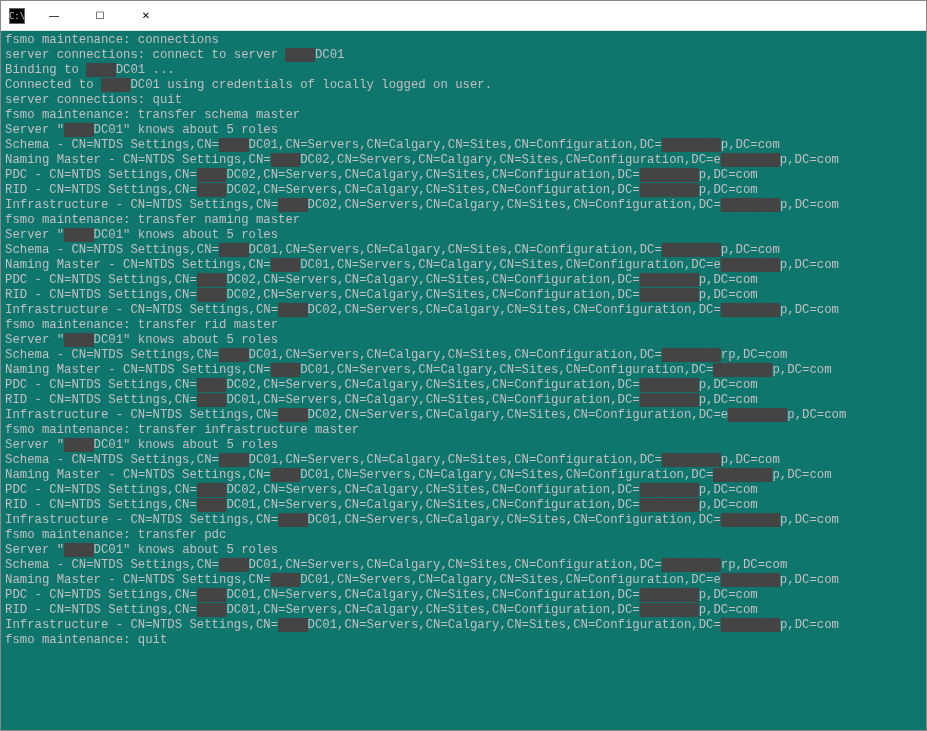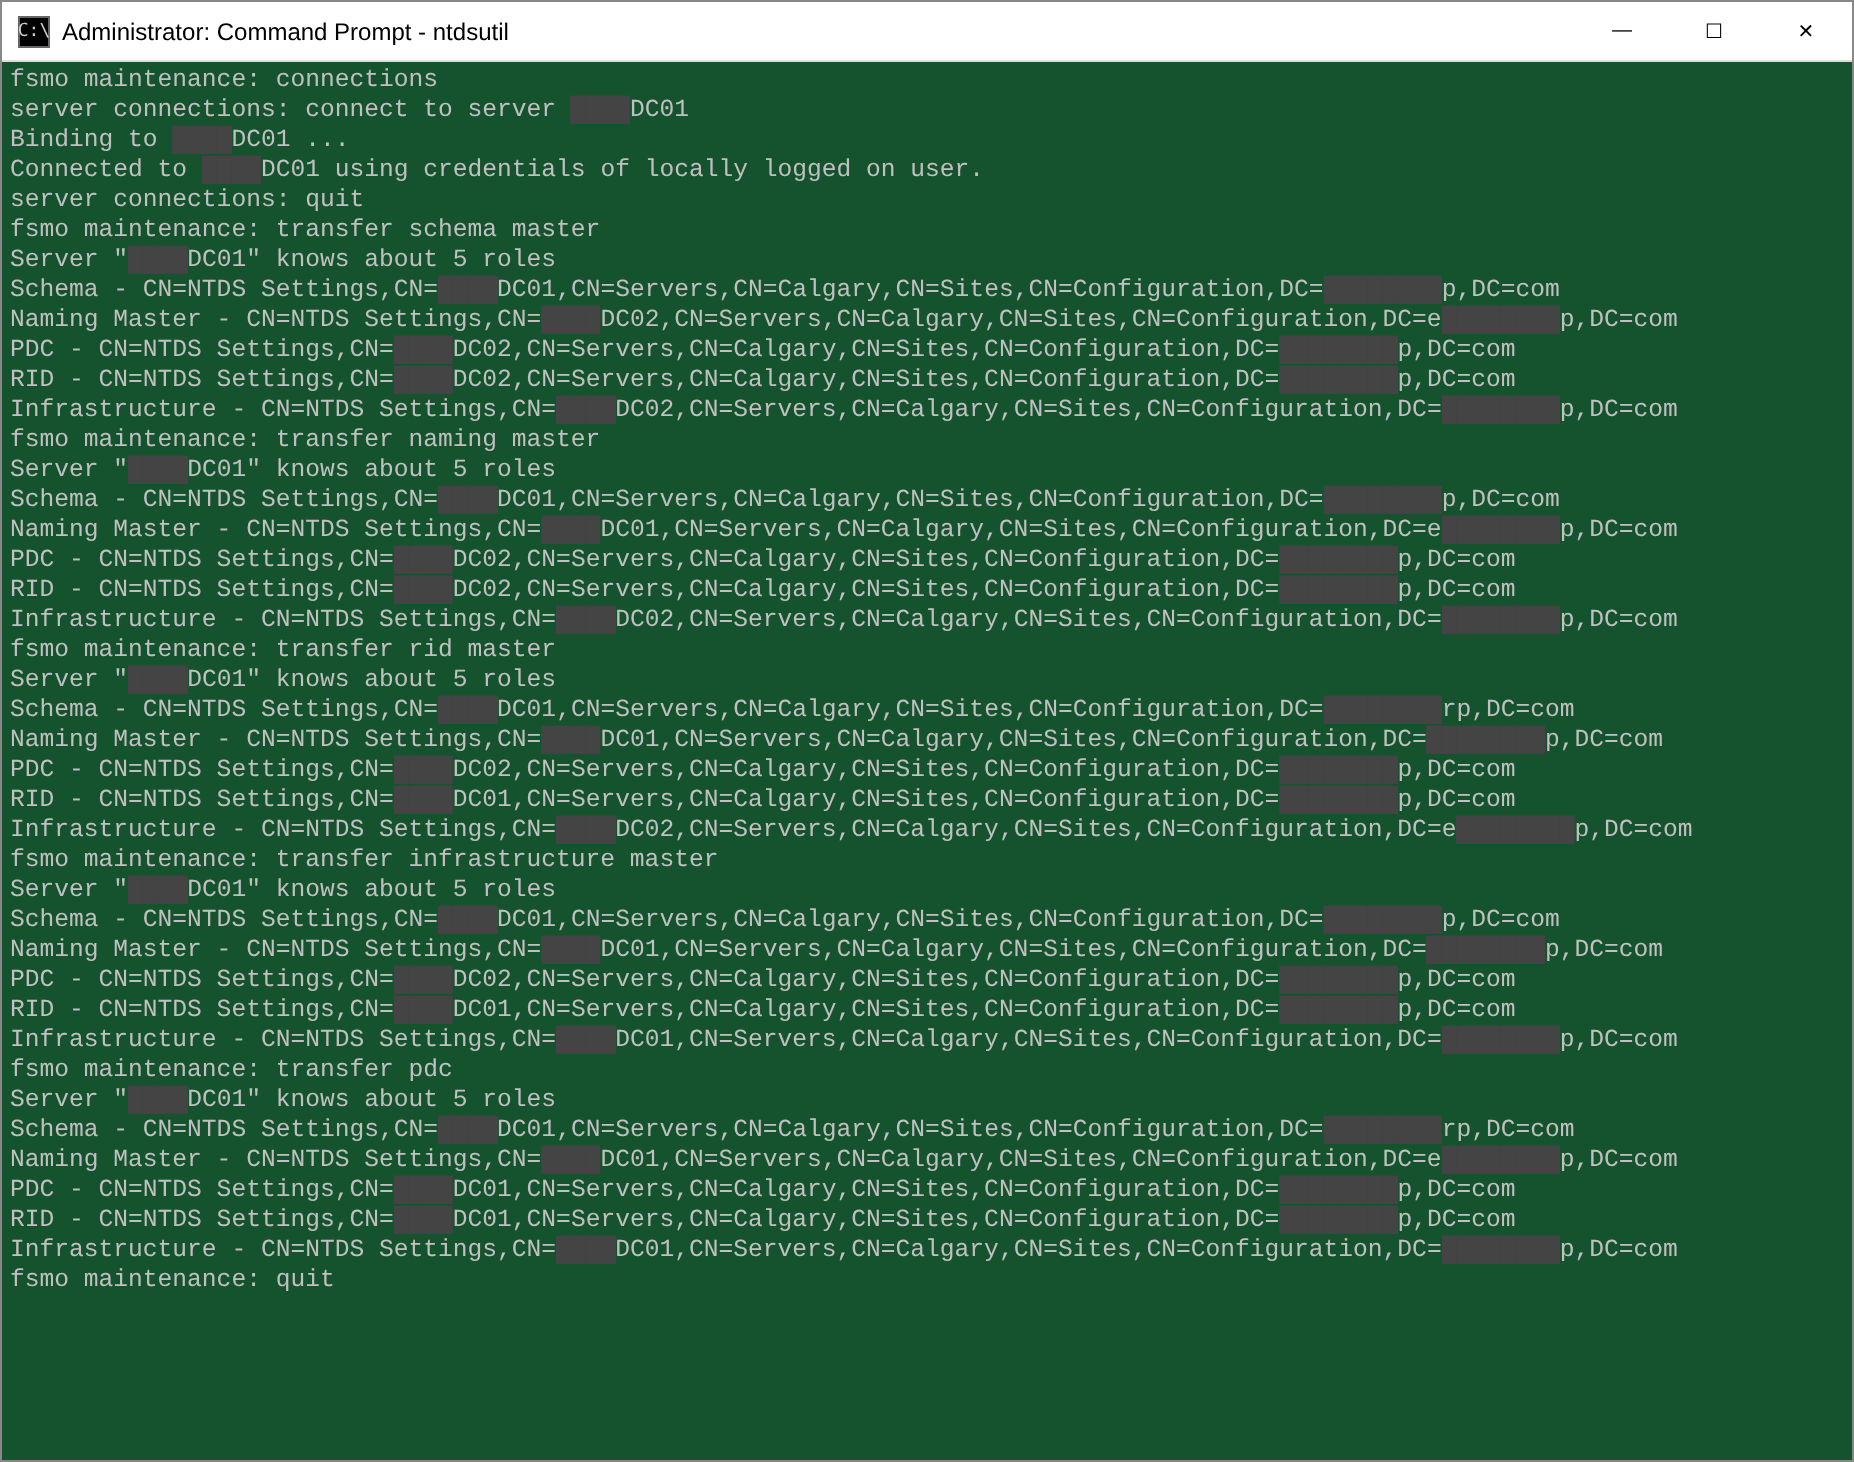--- a/index.html
+++ b/index.html
@@ -58,41 +58,40 @@
       height: 100%;
       display: flex;
       align-items: center;
       justify-content: center;
       font-family: 'Segoe UI', sans-serif;
       font-size: 10px;
       cursor: default;
     }
     .terminal {
       flex: 1;
-      background: #14532d;
+      background: #0f766e;
       color: #c0c0c0;
       padding: 2px 4px;
       font-size: 12.3px;
       line-height: 15px;
       white-space: pre;
       overflow: hidden;
       font-family: Consolas, 'Courier New', monospace;
     }
     .redact {
       background: #444;
       color: #444;
     }
   </style>
 </head>
 <body>
 
 <div class="window">
   <div class="titlebar">
     <span class="titlebar-icon">C:\</span>
-    <span class="titlebar-title">Administrator: Command Prompt - ntdsutil</span>
     <div class="window-controls">
       <div class="ctrl-btn">—</div>
       <div class="ctrl-btn">☐</div>
       <div class="ctrl-btn close">✕</div>
     </div>
   </div>
   <div class="terminal" id="term"><div><span>fsmo maintenance: connections</span></div><div><span>server connections: connect to server </span><span class="redact">████</span><span>DC01</span></div><div><span>Binding to </span><span class="redact">████</span><span>DC01 ...</span></div><div><span>Connected to </span><span class="redact">████</span><span>DC01 using credentials of locally logged on user.</span></div><div><span>server connections: quit</span></div><div><span>fsmo maintenance: transfer schema master</span></div><div><span>Server "</span><span class="redact">████</span><span>DC01" knows about 5 roles</span></div><div><span>Schema - CN=NTDS Settings,CN=</span><span class="redact">████</span><span>DC01,CN=Servers,CN=Calgary,CN=Sites,CN=Configuration,DC=</span><span class="redact">████████</span><span>p,DC=com</span></div><div><span>Naming Master - CN=NTDS Settings,CN=</span><span class="redact">████</span><span>DC02,CN=Servers,CN=Calgary,CN=Sites,CN=Configuration,DC=e</span><span class="redact">████████</span><span>p,DC=com</span></div><div><span>PDC - CN=NTDS Settings,CN=</span><span class="redact">████</span><span>DC02,CN=Servers,CN=Calgary,CN=Sites,CN=Configuration,DC=</span><span class="redact">████████</span><span>p,DC=com</span></div><div><span>RID - CN=NTDS Settings,CN=</span><span class="redact">████</span><span>DC02,CN=Servers,CN=Calgary,CN=Sites,CN=Configuration,DC=</span><span class="redact">████████</span><span>p,DC=com</span></div><div><span>Infrastructure - CN=NTDS Settings,CN=</span><span class="redact">████</span><span>DC02,CN=Servers,CN=Calgary,CN=Sites,CN=Configuration,DC=</span><span class="redact">████████</span><span>p,DC=com</span></div><div><span>fsmo maintenance: transfer naming master</span></div><div><span>Server "</span><span class="redact">████</span><span>DC01" knows about 5 roles</span></div><div><span>Schema - CN=NTDS Settings,CN=</span><span class="redact">████</span><span>DC01,CN=Servers,CN=Calgary,CN=Sites,CN=Configuration,DC=</span><span class="redact">████████</span><span>p,DC=com</span></div><div><span>Naming Master - CN=NTDS Settings,CN=</span><span class="redact">████</span><span>DC01,CN=Servers,CN=Calgary,CN=Sites,CN=Configuration,DC=e</span><span class="redact">████████</span><span>p,DC=com</span></div><div><span>PDC - CN=NTDS Settings,CN=</span><span class="redact">████</span><span>DC02,CN=Servers,CN=Calgary,CN=Sites,CN=Configuration,DC=</span><span class="redact">████████</span><span>p,DC=com</span></div><div><span>RID - CN=NTDS Settings,CN=</span><span class="redact">████</span><span>DC02,CN=Servers,CN=Calgary,CN=Sites,CN=Configuration,DC=</span><span class="redact">████████</span><span>p,DC=com</span></div><div><span>Infrastructure - CN=NTDS Settings,CN=</span><span class="redact">████</span><span>DC02,CN=Servers,CN=Calgary,CN=Sites,CN=Configuration,DC=</span><span class="redact">████████</span><span>p,DC=com</span></div><div><span>fsmo maintenance: transfer rid master</span></div><div><span>Server "</span><span class="redact">████</span><span>DC01" knows about 5 roles</span></div><div><span>Schema - CN=NTDS Settings,CN=</span><span class="redact">████</span><span>DC01,CN=Servers,CN=Calgary,CN=Sites,CN=Configuration,DC=</span><span class="redact">████████</span><span>rp,DC=com</span></div><div><span>Naming Master - CN=NTDS Settings,CN=</span><span class="redact">████</span><span>DC01,CN=Servers,CN=Calgary,CN=Sites,CN=Configuration,DC=</span><span class="redact">████████</span><span>p,DC=com</span></div><div><span>PDC - CN=NTDS Settings,CN=</span><span class="redact">████</span><span>DC02,CN=Servers,CN=Calgary,CN=Sites,CN=Configuration,DC=</span><span class="redact">████████</span><span>p,DC=com</span></div><div><span>RID - CN=NTDS Settings,CN=</span><span class="redact">████</span><span>DC01,CN=Servers,CN=Calgary,CN=Sites,CN=Configuration,DC=</span><span class="redact">████████</span><span>p,DC=com</span></div><div><span>Infrastructure - CN=NTDS Settings,CN=</span><span class="redact">████</span><span>DC02,CN=Servers,CN=Calgary,CN=Sites,CN=Configuration,DC=e</span><span class="redact">████████</span><span>p,DC=com</span></div><div><span>fsmo maintenance: transfer infrastructure master</span></div><div><span>Server "</span><span class="redact">████</span><span>DC01" knows about 5 roles</span></div><div><span>Schema - CN=NTDS Settings,CN=</span><span class="redact">████</span><span>DC01,CN=Servers,CN=Calgary,CN=Sites,CN=Configuration,DC=</span><span class="redact">████████</span><span>p,DC=com</span></div><div><span>Naming Master - CN=NTDS Settings,CN=</span><span class="redact">████</span><span>DC01,CN=Servers,CN=Calgary,CN=Sites,CN=Configuration,DC=</span><span class="redact">████████</span><span>p,DC=com</span></div><div><span>PDC - CN=NTDS Settings,CN=</span><span class="redact">████</span><span>DC02,CN=Servers,CN=Calgary,CN=Sites,CN=Configuration,DC=</span><span class="redact">████████</span><span>p,DC=com</span></div><div><span>RID - CN=NTDS Settings,CN=</span><span class="redact">████</span><span>DC01,CN=Servers,CN=Calgary,CN=Sites,CN=Configuration,DC=</span><span class="redact">████████</span><span>p,DC=com</span></div><div><span>Infrastructure - CN=NTDS Settings,CN=</span><span class="redact">████</span><span>DC01,CN=Servers,CN=Calgary,CN=Sites,CN=Configuration,DC=</span><span class="redact">████████</span><span>p,DC=com</span></div><div><span>fsmo maintenance: transfer pdc</span></div><div><span>Server "</span><span class="redact">████</span><span>DC01" knows about 5 roles</span></div><div><span>Schema - CN=NTDS Settings,CN=</span><span class="redact">████</span><span>DC01,CN=Servers,CN=Calgary,CN=Sites,CN=Configuration,DC=</span><span class="redact">████████</span><span>rp,DC=com</span></div><div><span>Naming Master - CN=NTDS Settings,CN=</span><span class="redact">████</span><span>DC01,CN=Servers,CN=Calgary,CN=Sites,CN=Configuration,DC=e</span><span class="redact">████████</span><span>p,DC=com</span></div><div><span>PDC - CN=NTDS Settings,CN=</span><span class="redact">████</span><span>DC01,CN=Servers,CN=Calgary,CN=Sites,CN=Configuration,DC=</span><span class="redact">████████</span><span>p,DC=com</span></div><div><span>RID - CN=NTDS Settings,CN=</span><span class="redact">████</span><span>DC01,CN=Servers,CN=Calgary,CN=Sites,CN=Configuration,DC=</span><span class="redact">████████</span><span>p,DC=com</span></div><div><span>Infrastructure - CN=NTDS Settings,CN=</span><span class="redact">████</span><span>DC01,CN=Servers,CN=Calgary,CN=Sites,CN=Configuration,DC=</span><span class="redact">████████</span><span>p,DC=com</span></div><div><span>fsmo maintenance: quit</span></div></div>
 </div>
 
 </body></html>

